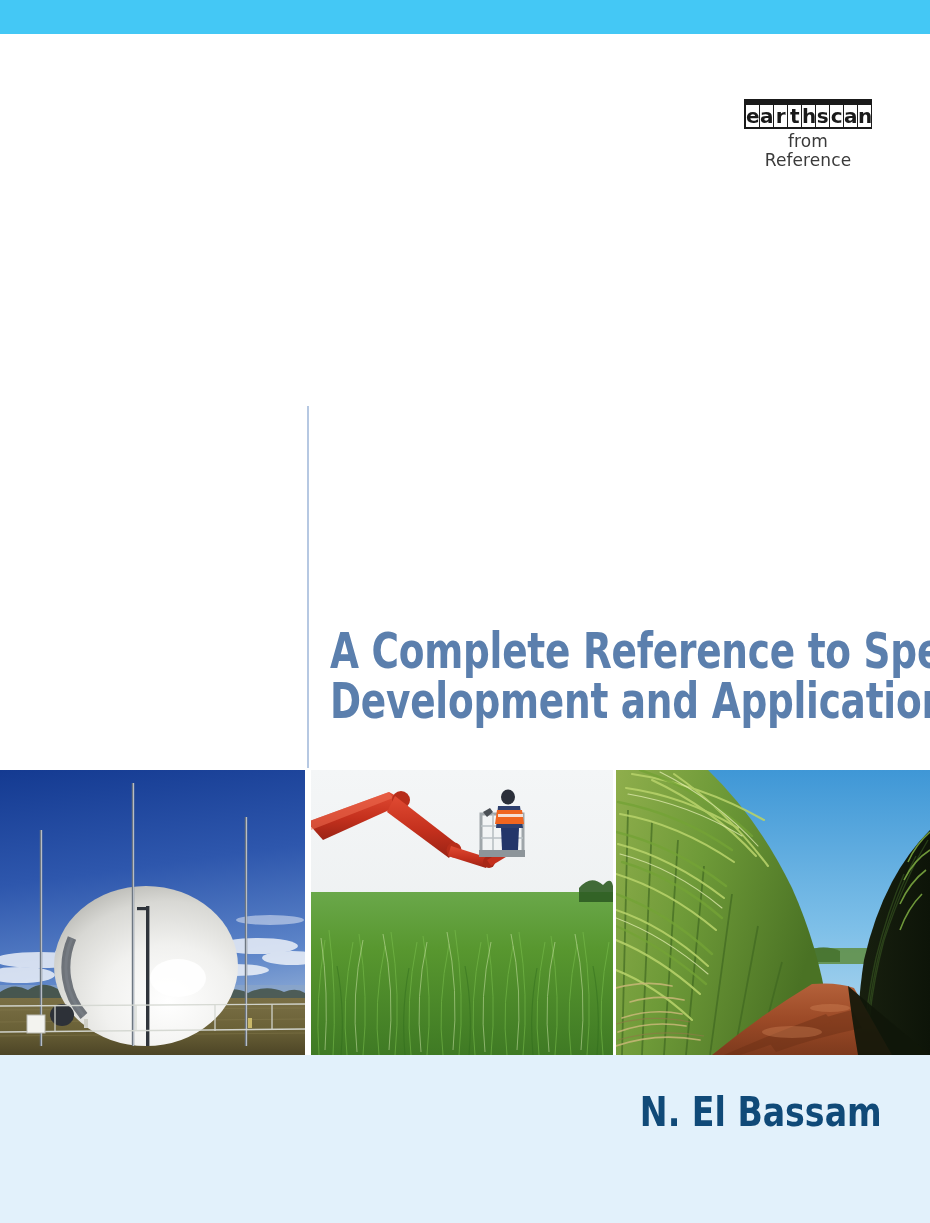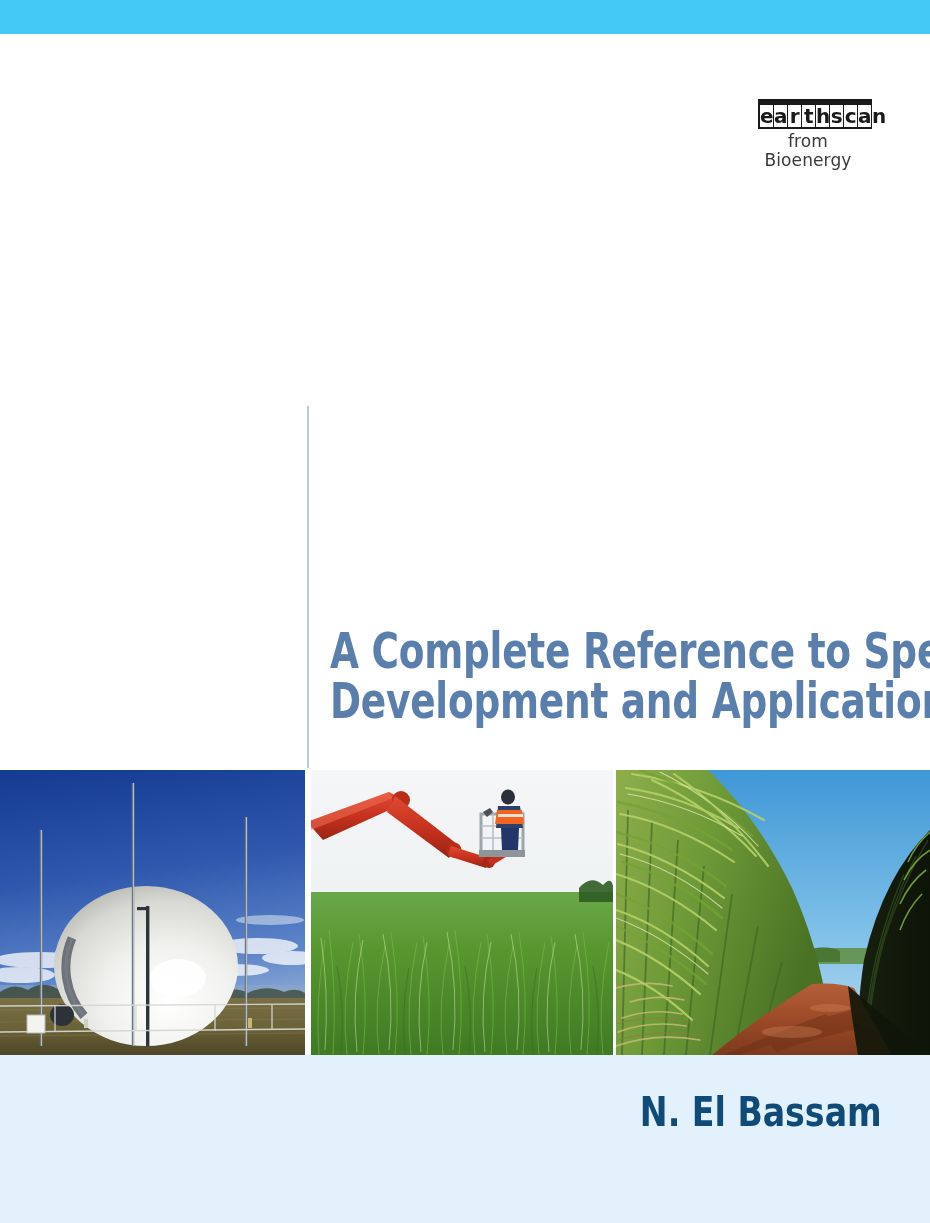--- a/index.html
+++ b/index.html
@@ -32,21 +32,20 @@
     width: 128px;
   }
   #logo-wordmark {
     display: block;
     background: #1a1a1a;
     padding: 6px 2px 2px 2px;
     line-height: 0;
     font-size: 0;
     white-space: nowrap;
     text-align: left;
-    margin-left: 14px;
   }
   #logo-wordmark .lt {
     display: inline-block;
     background: #ffffff;
     color: #1a1a1a;
     font-family: "DejaVu Sans", sans-serif;
     font-weight: bold;
     font-size: 20px;
     line-height: 22px;
     width: 13px;
@@ -163,21 +162,21 @@
 <body>
 
 <div id="cover">
 
   <div id="top-band"></div>
 
   <div id="logo">
     <span id="logo-wordmark">
       <span class="lt">e</span><span class="lt">a</span><span class="lt">r</span><span class="lt">t</span><span class="lt">h</span><span class="lt">s</span><span class="lt">c</span><span class="lt">a</span><span class="lt">n</span>
     </span>
-    <span id="logo-sub">from Bioenergy</span>
+    <span id="logo-sub">from Reference</span>
   </div>
 
   <div id="title-rule"></div>
 
 
   <div id="subtitle-block">
     <span class="subtitle-line">A Complete Reference to Species,</span>
     <span class="subtitle-line">Development and Applications</span>
   </div>
 

